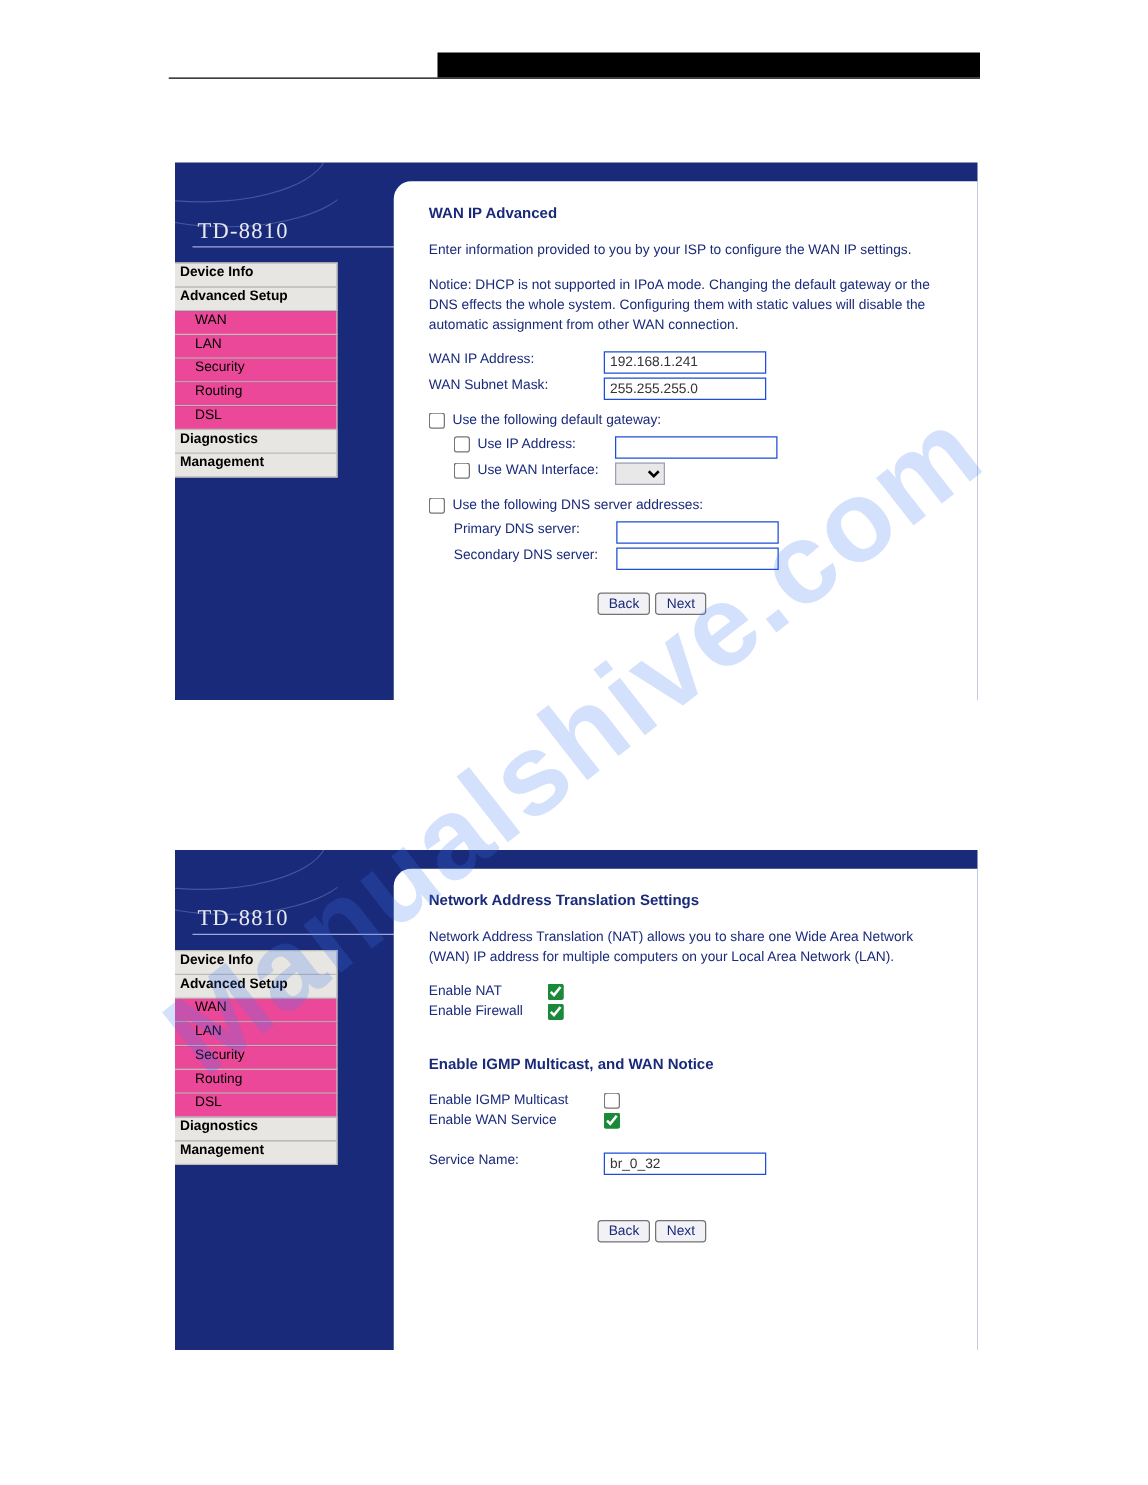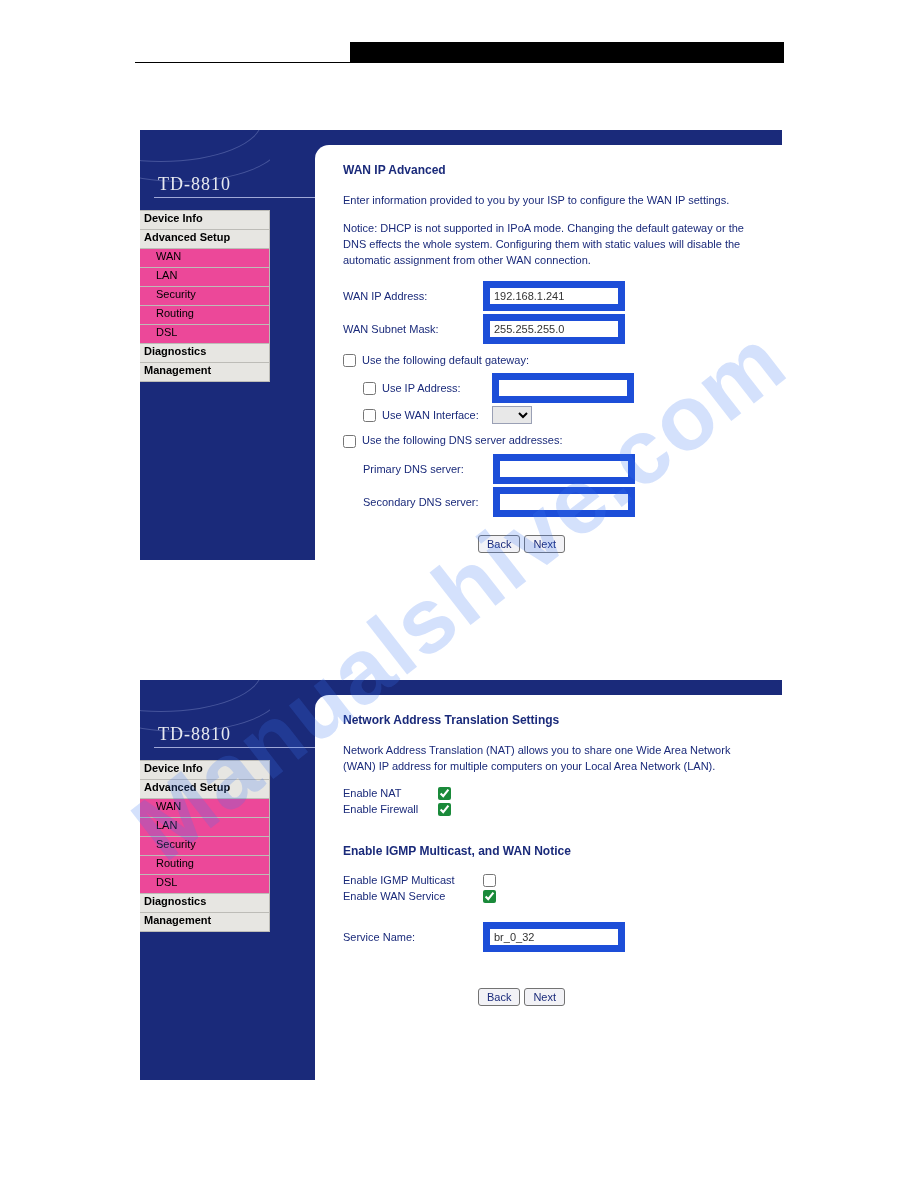--- a/index.html
+++ b/index.html
@@ -17,23 +17,23 @@
 .swoosh::after{left:-60px;top:-30px}
 .model{color:#e8eaf0;font-family:Georgia,serif;font-size:18px;font-weight:normal;letter-spacing:1px;padding-left:18px;margin-top:-8px}
 .modelu{border-bottom:1px solid #9fa8d8;margin:2px 14px 0 14px}
 .main{position:absolute;top:15px;left:175px;right:0;bottom:0;background:#fff;border-top-left-radius:14px;padding:18px 22px 0 28px;color:#1a2a7a}
 .nav{position:absolute;top:80px;left:0;width:130px}
 .ni{background:#e7e6e2;border:1px solid #bdbcb7;border-left:none;height:16px;padding:1px 4px;font-weight:bold;color:#000;font-size:11px}
 .ni.sub{background:#ec4899;font-weight:normal;padding-left:16px}
 .ni + .ni{border-top:none}
 h2{font-size:12px;font-weight:bold;color:#1a2a7a;margin:0 0 16px 0}
 p{color:#1a2a7a;font-size:11px;margin:0 0 12px 0;line-height:1.45}
-.row{display:flex;align-items:center;margin:3px 0}
+.row{display:flex;align-items:flex-start;margin:3px 0}
 .lbl{color:#1a2a7a;font-size:11px;width:140px}
-input[type=text]{border:7px solid #1d4ed8;height:16px;width:120px;font-size:11px;padding:0 4px;color:#333;background:#fff}
+input[type=text]{border:1px solid #1d4ed8;height:16px;width:120px;font-size:11px;padding:0 4px;color:#333;background:#fff}
 input[type=checkbox]{width:13px;height:13px;margin:0 6px 0 0;vertical-align:middle;accent-color:#1a8a3a}
 select{border:1px solid #9aa0b5;height:18px;width:40px;background:#e8e8e8;font-size:11px}
 .sect{margin:10px 0 6px 0}
 .ind{margin-left:20px}
 .btns{text-align:center;margin-top:18px;padding-right:60px}
 button{border:1px solid #737373;background:#f2f2f6;color:#1a2a7a;font-size:11px;padding:2px 8px;border-radius:3px;margin:0 2px;cursor:pointer}
 .wm{position:absolute;left:50%;top:50%;transform:translate(-50%,-50%) rotate(-38deg);font-size:92px;color:rgba(60,120,240,.22);font-weight:bold;font-family:Arial;letter-spacing:2px;pointer-events:none;white-space:nowrap;z-index:10}
 </style>
 </head>
 <body>

